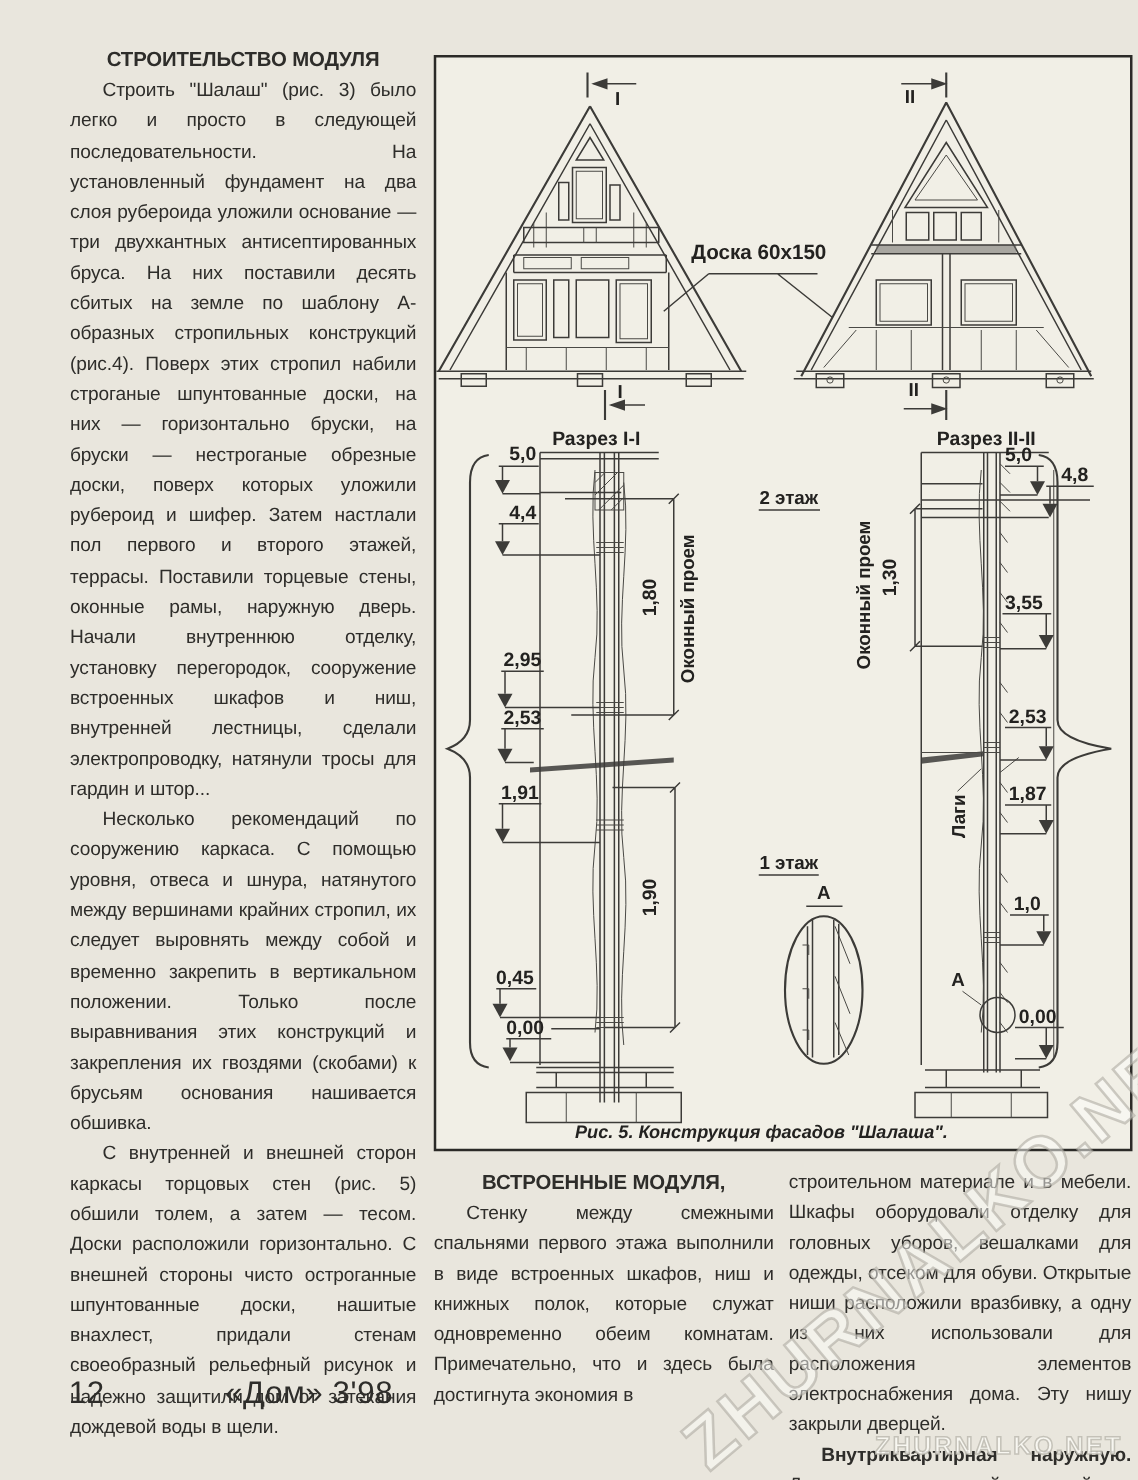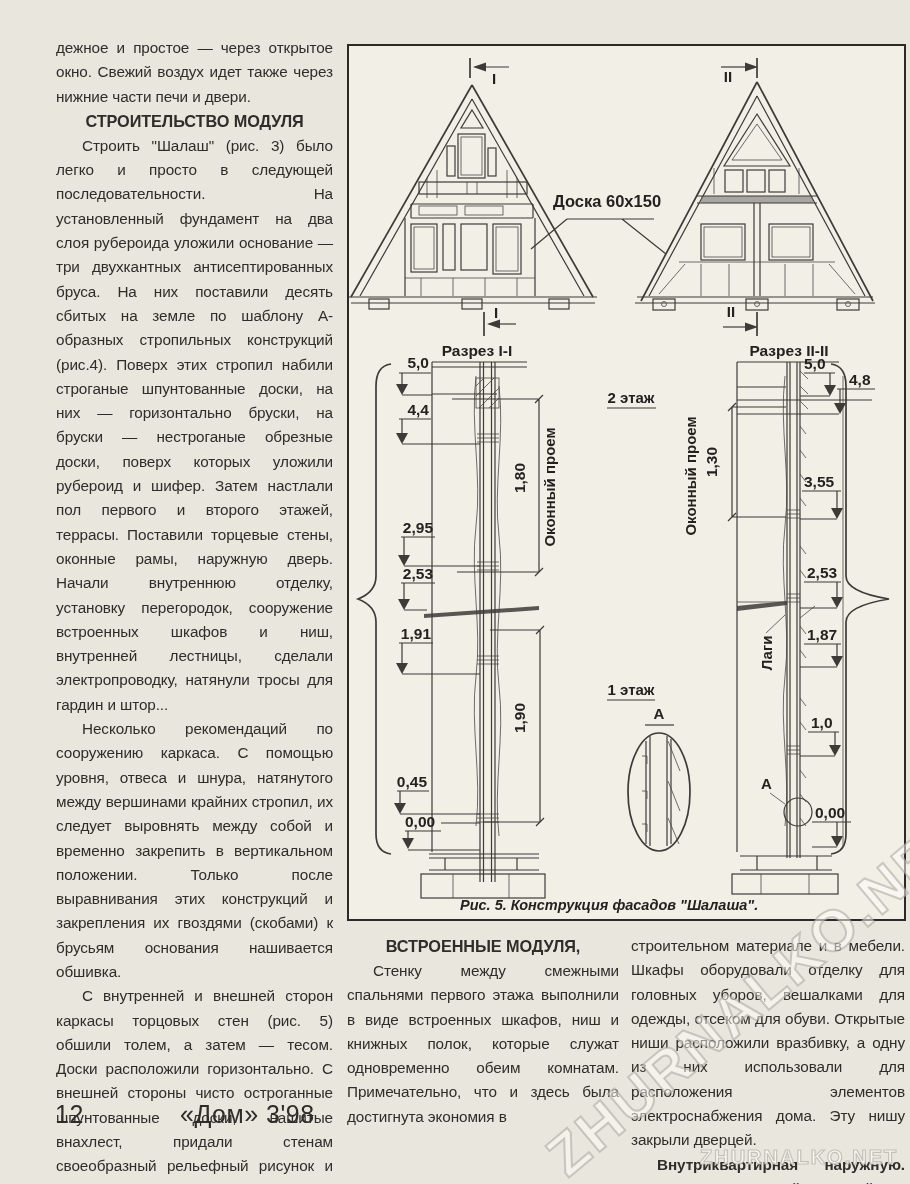--- a/index.html
+++ b/index.html
@@ -50,21 +50,20 @@
     position:absolute;left:700px;top:1146px;pointer-events:none;z-index:50;
     font-size:20px;font-weight:bold;letter-spacing:2px;
     color:rgba(250,249,245,0.85);
     -webkit-text-stroke:1.2px rgba(185,182,172,0.8);
   }
 </style>
 </head>
 <body>
 
 <div class="col" id="left-col">
-  <p>дежное и простое — через открытое окно. Свежий воздух идет также через нижние части печи и двери.</p>
   <p class="colhead">СТРОИТЕЛЬСТВО МОДУЛЯ</p>
   <p class="ind">Строить "Шалаш" (рис. 3) было легко и просто в следующей последовательности. На установленный фундамент на два слоя рубероида уложили основание — три двухкантных антисептированных бруса. На них поставили десять сбитых на земле по шаблону А-образных стропильных конструкций (рис.4). Поверх этих стропил набили строганые шпунтованные доски, на них — горизонтально бруски, на бруски — нестроганые обрезные доски, поверх которых уложили рубероид и шифер. Затем настлали пол первого и второго этажей, террасы. Поставили торцевые стены, оконные рамы, наружную дверь. Начали внутреннюю отделку, установку перегородок, сооружение встроенных шкафов и ниш, внутренней лестницы, сделали электропроводку, натянули тросы для гардин и штор...</p>
   <p class="ind">Несколько рекомендаций по сооружению каркаса. С помощью уровня, отвеса и шнура, натянутого между вершинами крайних стропил, их следует выровнять между собой и временно закрепить в вертикальном положении. Только после выравнивания этих конструкций и закрепления их гвоздями (скобами) к брусьям основания нашивается обшивка.</p>
   <p class="ind">С внутренней и внешней сторон каркасы торцовых стен (рис. 5) обшили толем, а затем — тесом. Доски расположили горизонтально. С внешней стороны чисто остроганные шпунтованные доски, нашитые внахлест, придали стенам своеобразный рельефный рисунок и надежно защитили дом от затекания дождевой воды в щели.</p>
 
 </div>
 
 <div id="figure-panel">
 <svg width="555" height="873" viewBox="0 0 555 873">
 

